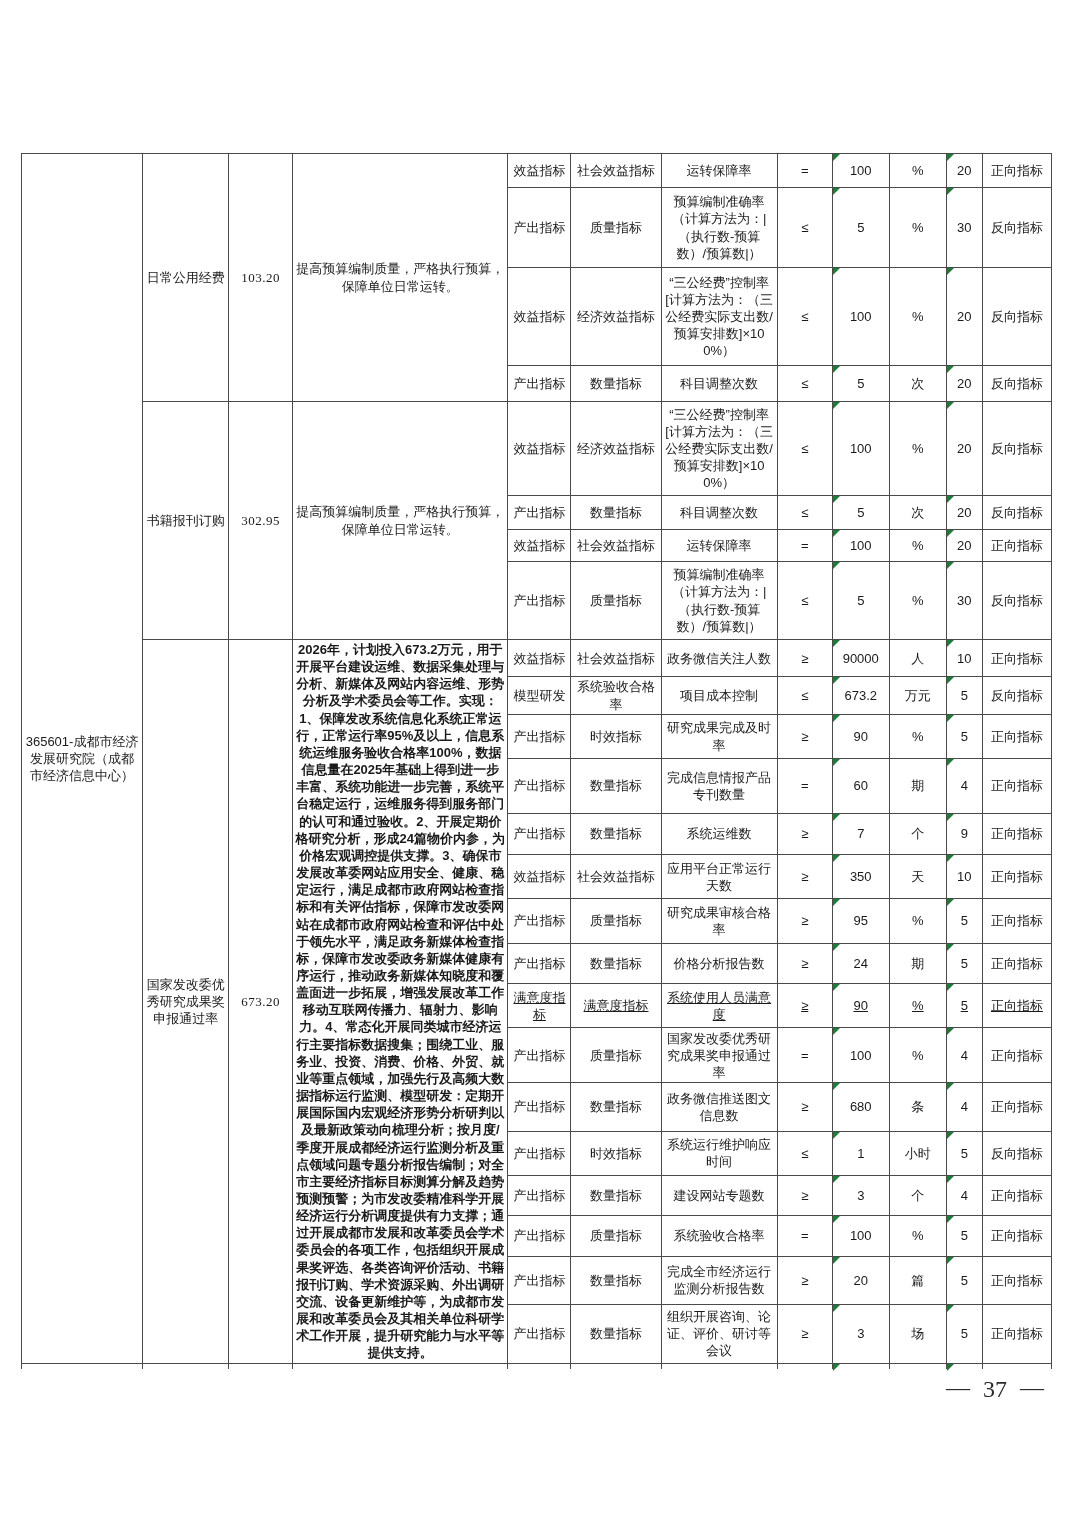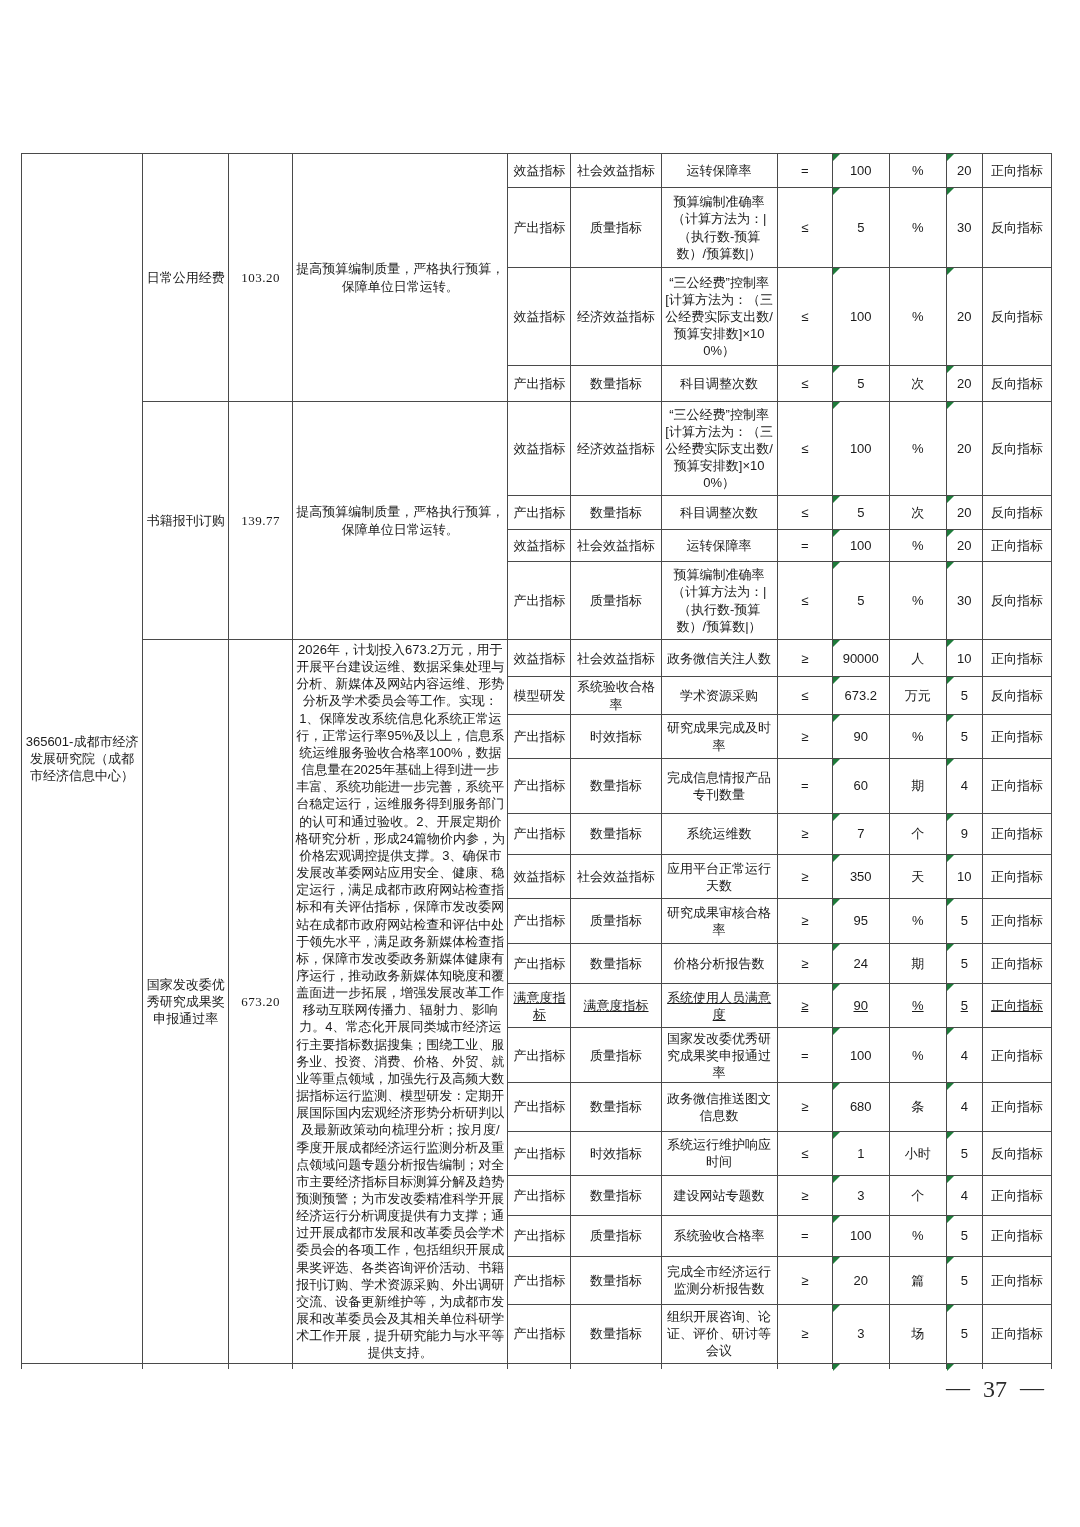--- a/index.html
+++ b/index.html
@@ -30,21 +30,21 @@
     word-break:break-all;
   }
   td.unit-name-cell{
     border-top:none;border-bottom:none;
     padding:2px 5px;
     margin-left:30px;
   }
   td.project-cell{padding:2px 4px;}
   td.amount-cell{font-size:12.5px;letter-spacing:0.5px;font-family:Liberation Serif, serif;}
   td.desc-cell{padding:3px 5px;line-height:1.42;}
-  td.desc-long{line-height:1.46;padding:3px 3px;}
+  td.desc-long{line-height:1.46;padding:3px 3px;font-weight:bold;}
   td.c-name{text-align:left;padding:2px 4px;}
   td.c-op{font-size:14px;}
   td.c-val,td.c-weight{position:relative;font-size:12.5px;margin-left:11px;}
   td.c-unit{font-size:12.5px;}
   .marker{
     position:absolute;top:0;left:0;width:0;height:0;
     border-top:7px solid var(--marker);
     border-right:7px solid transparent;
   }
   tr.cont-row td{
@@ -120,21 +120,21 @@
           <td class="c-subtype">数量指标</td>
           <td class="c-name">科目调整次数</td>
           <td class="c-op">≤</td>
           <td class="c-val"><span class="marker"></span>5</td>
           <td class="c-unit">次</td>
           <td class="c-weight"><span class="marker"></span>20</td>
           <td class="c-dir">反向指标</td>
         </tr>
         <tr style="height: 94px;">
           <td class="project-cell" rowspan="4">书籍报刊订购</td>
-          <td class="amount-cell" rowspan="4">139.77</td>
+          <td class="amount-cell" rowspan="4">302.95</td>
           <td class="desc-cell" rowspan="4">提高预算编制质量，严格执行预算，保障单位日常运转。</td>
           <td class="c-type">效益指标</td>
           <td class="c-subtype">经济效益指标</td>
           <td class="c-name">“三公经费”控制率[计算方法为：（三公经费实际支出数/预算安排数]×100%）</td>
           <td class="c-op">≤</td>
           <td class="c-val"><span class="marker"></span>100</td>
           <td class="c-unit">%</td>
           <td class="c-weight"><span class="marker"></span>20</td>
           <td class="c-dir">反向指标</td>
         </tr>
@@ -177,21 +177,21 @@
           <td class="c-name">政务微信关注人数</td>
           <td class="c-op">≥</td>
           <td class="c-val"><span class="marker"></span>90000</td>
           <td class="c-unit">人</td>
           <td class="c-weight"><span class="marker"></span>10</td>
           <td class="c-dir">正向指标</td>
         </tr>
         <tr style="height: 36px;">
           <td class="c-type">模型研发</td>
           <td class="c-subtype">系统验收合格率</td>
-          <td class="c-name">学术资源采购</td>
+          <td class="c-name">项目成本控制</td>
           <td class="c-op">≤</td>
           <td class="c-val"><span class="marker"></span>673.2</td>
           <td class="c-unit">万元</td>
           <td class="c-weight"><span class="marker"></span>5</td>
           <td class="c-dir">反向指标</td>
         </tr>
         <tr style="height: 44px;">
           <td class="c-type">产出指标</td>
           <td class="c-subtype">时效指标</td>
           <td class="c-name">研究成果完成及时率</td>

